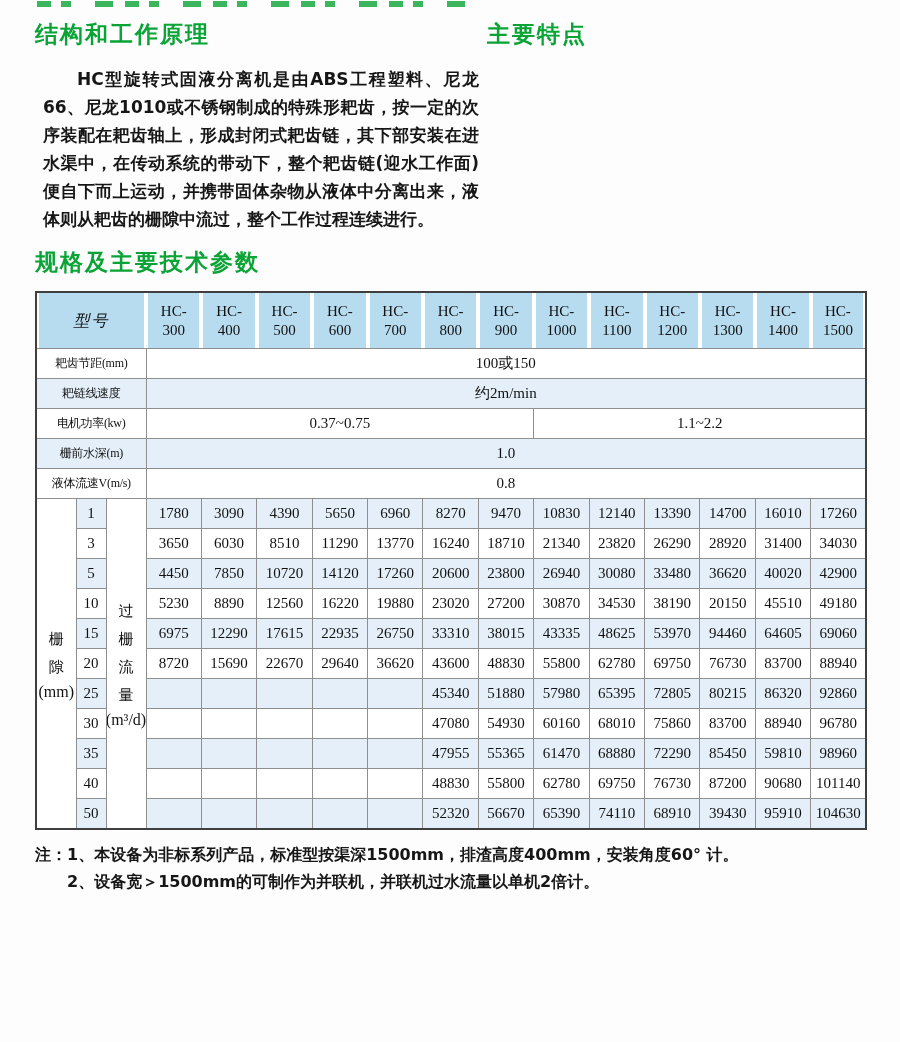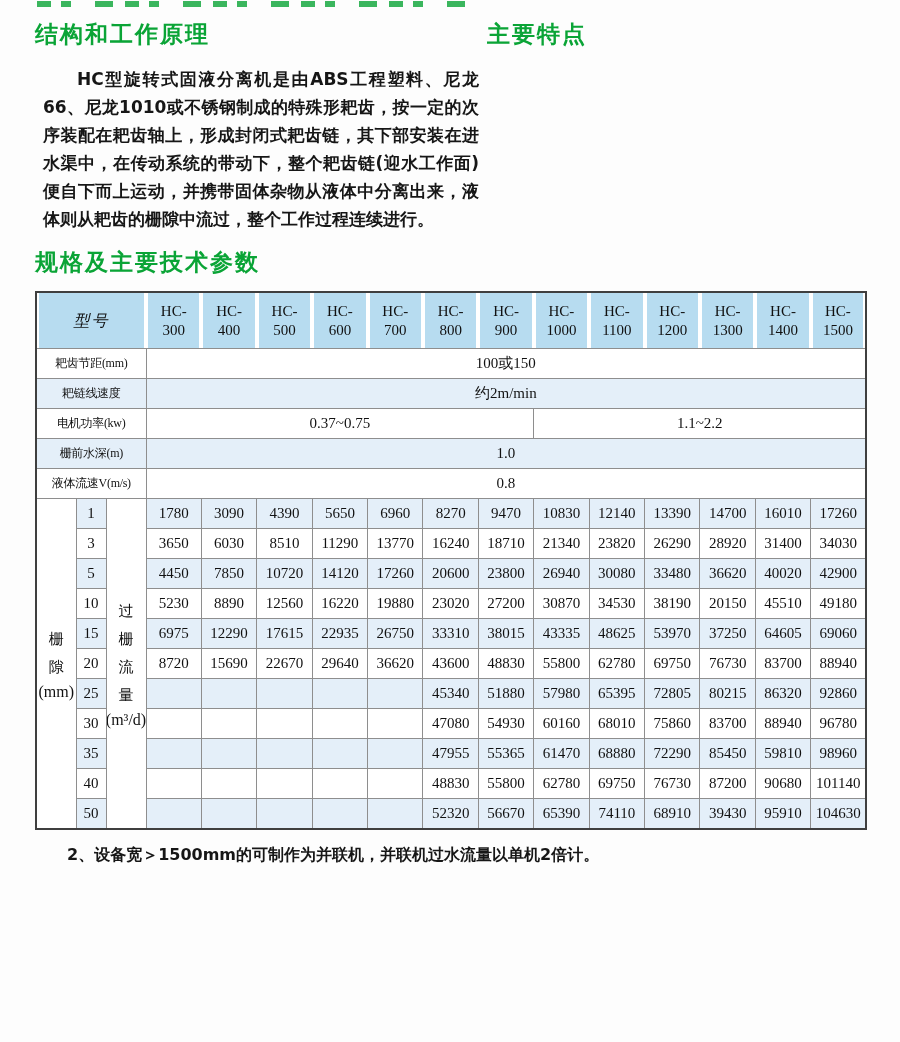--- a/index.html
+++ b/index.html
@@ -298,21 +298,21 @@
           <td class="val">6975</td>
           <td class="val">12290</td>
           <td class="val">17615</td>
           <td class="val">22935</td>
           <td class="val">26750</td>
           <td class="val">33310</td>
           <td class="val">38015</td>
           <td class="val">43335</td>
           <td class="val">48625</td>
           <td class="val">53970</td>
-          <td class="val">37250</td>
+          <td class="val">94460</td>
           <td class="val">64605</td>
           <td class="val">69060</td>
         </tr>
         <tr class="white">
           <td class="gapcell">20</td>
           <td class="val">8720</td>
           <td class="val">15690</td>
           <td class="val">22670</td>
           <td class="val">29640</td>
           <td class="val">36620</td>
@@ -402,18 +402,21 @@
           <td class="val">74110</td>
           <td class="val">68910</td>
           <td class="val">39430</td>
           <td class="val">95910</td>
           <td class="val">104630</td>
         </tr>
       </tbody>
   </table>
 
   <div class="notes">
+    <div class="note-line">
+      <span>注：</span><span>1、本设备为非标系列产品，标准型按渠深1500mm，排渣高度400mm，安装角度60° 计。</span>
+    </div>
     <div class="note-line indent">
       <span>2、设备宽＞1500mm的可制作为并联机，并联机过水流量以单机2倍计。</span>
     </div>
   </div>
 
 </div>
 
 </body></html>

